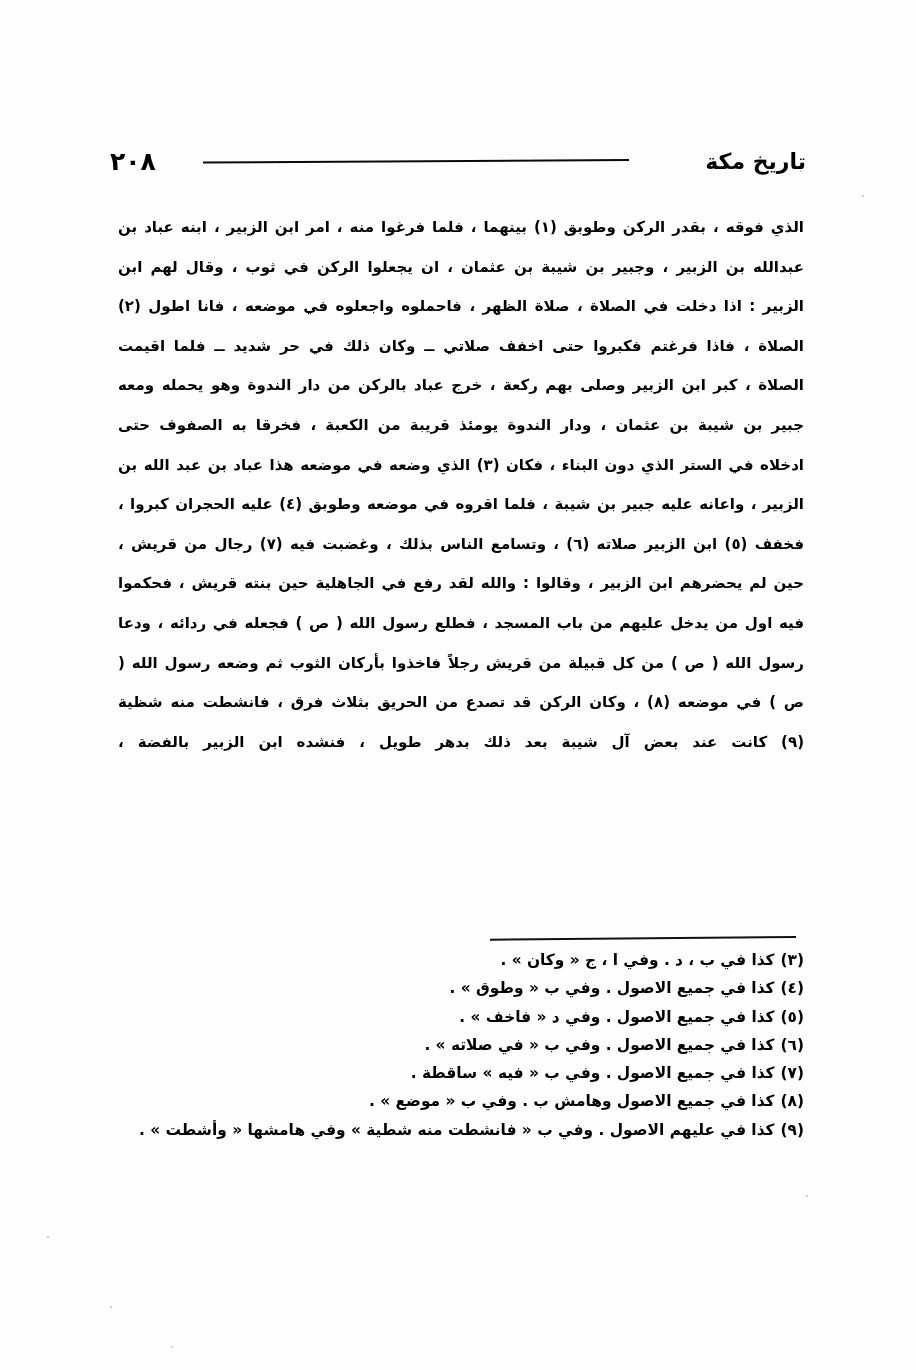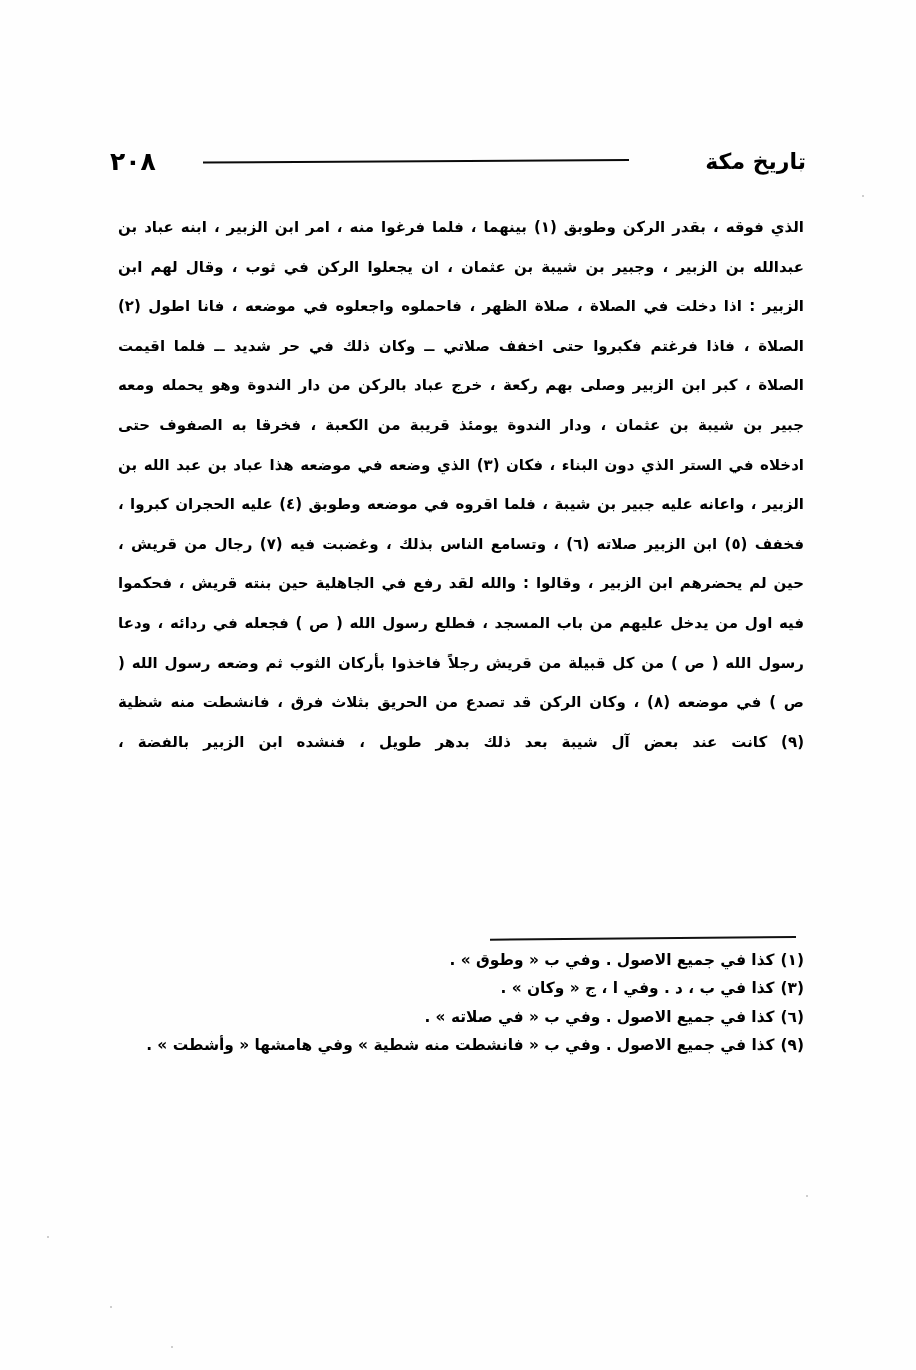--- a/index.html
+++ b/index.html
@@ -129,30 +129,39 @@
   </div>
 
   <div class="body-text">
     <p>الذي فوقه ، بقدر الركن وطوبق (١) بينهما ، فلما فرغوا منه ، امر ابن الزبير ، ابنه عباد بن عبدالله بن الزبير ، وجبير بن شيبة بن عثمان ، ان يجعلوا الركن في ثوب ، وقال لهم ابن الزبير : اذا دخلت في الصلاة ، صلاة الظهر ، فاحملوه واجعلوه في موضعه ، فانا اطول (٢) الصلاة ، فاذا فرغتم فكبروا حتى اخفف صلاتي ــ وكان ذلك في حر شديد ــ فلما اقيمت الصلاة ، كبر ابن الزبير وصلى بهم ركعة ، خرج عباد بالركن من دار الندوة وهو يحمله ومعه جبير بن شيبة بن عثمان ، ودار الندوة يومئذ قريبة من الكعبة ، فخرقا به الصفوف حتى ادخلاه في الستر الذي دون البناء ، فكان (٣) الذي وضعه في موضعه هذا عباد بن عبد الله بن الزبير ، واعانه عليه جبير بن شيبة ، فلما اقروه في موضعه وطوبق (٤) عليه الحجران كبروا ، فخفف (٥) ابن الزبير صلاته (٦) ، وتسامع الناس بذلك ، وغضبت فيه (٧) رجال من قريش ، حين لم يحضرهم ابن الزبير ، وقالوا : والله لقد رفع في الجاهلية حين بنته قريش ، فحكموا فيه اول من يدخل عليهم من باب المسجد ، فطلع رسول الله ( ص ) فجعله في ردائه ، ودعا رسول الله ( ص ) من كل قبيلة من قريش رجلاً فاخذوا بأركان الثوب ثم وضعه رسول الله ( ص ) في موضعه (٨) ، وكان الركن قد تصدع من الحريق بثلاث فرق ، فانشطت منه شظية (٩) كانت عند بعض آل شيبة بعد ذلك بدهر طويل ، فنشده ابن الزبير بالفضة ،</p>
   </div>
 
   <div class="fn-rule"></div>
 
   <div class="footnotes">
     <p class="fn-item">
-      <span class="fn-num">(١)</span><span>كذا في جميع الاصول . وفي ب « وطوق » .</span>
+      <span class="fn-num">(٣)</span><span>كذا في ب ، د . وفي ا ، ج « وكان » .</span>
     </p>
     <p class="fn-item">
-      <span class="fn-num">(٣)</span><span>كذا في ب ، د . وفي ا ، ج « وكان » .</span>
+      <span class="fn-num">(٤)</span><span>كذا في جميع الاصول . وفي ب « وطوق » .</span>
+    </p>
+    <p class="fn-item">
+      <span class="fn-num">(٥)</span><span>كذا في جميع الاصول . وفي د « فاخف » .</span>
     </p>
     <p class="fn-item">
       <span class="fn-num">(٦)</span><span>كذا في جميع الاصول . وفي ب « في صلاته » .</span>
     </p>
     <p class="fn-item">
-      <span class="fn-num">(٩)</span><span>كذا في جميع الاصول . وفي ب « فانشطت منه شطية » وفي هامشها « وأشطت » .</span>
+      <span class="fn-num">(٧)</span><span>كذا في جميع الاصول . وفي ب « فيه » ساقطة .</span>
+    </p>
+    <p class="fn-item">
+      <span class="fn-num">(٨)</span><span>كذا في جميع الاصول وهامش ب . وفي ب « موضع » .</span>
+    </p>
+    <p class="fn-item">
+      <span class="fn-num">(٩)</span><span>كذا في عليهم الاصول . وفي ب « فانشطت منه شطية » وفي هامشها « وأشطت » .</span>
     </p>
   </div>
 
   <span class="speck" style="left:47px;  top:1236px; width:2px;  height:2px;"></span>
   <span class="speck" style="left:110px; top:1306px; width:2px;  height:2px;"></span>
   <span class="speck" style="left:171px; top:1346px; width:2px;  height:2px;"></span>
   <span class="speck" style="left:862px; top:195px;  width:2px;  height:2px;"></span>
   <span class="speck" style="left:800px; top:170px;  width:2px;  height:2px;"></span>
   <span class="speck" style="left:806px; top:1195px; width:2px;  height:2px;"></span>
 

